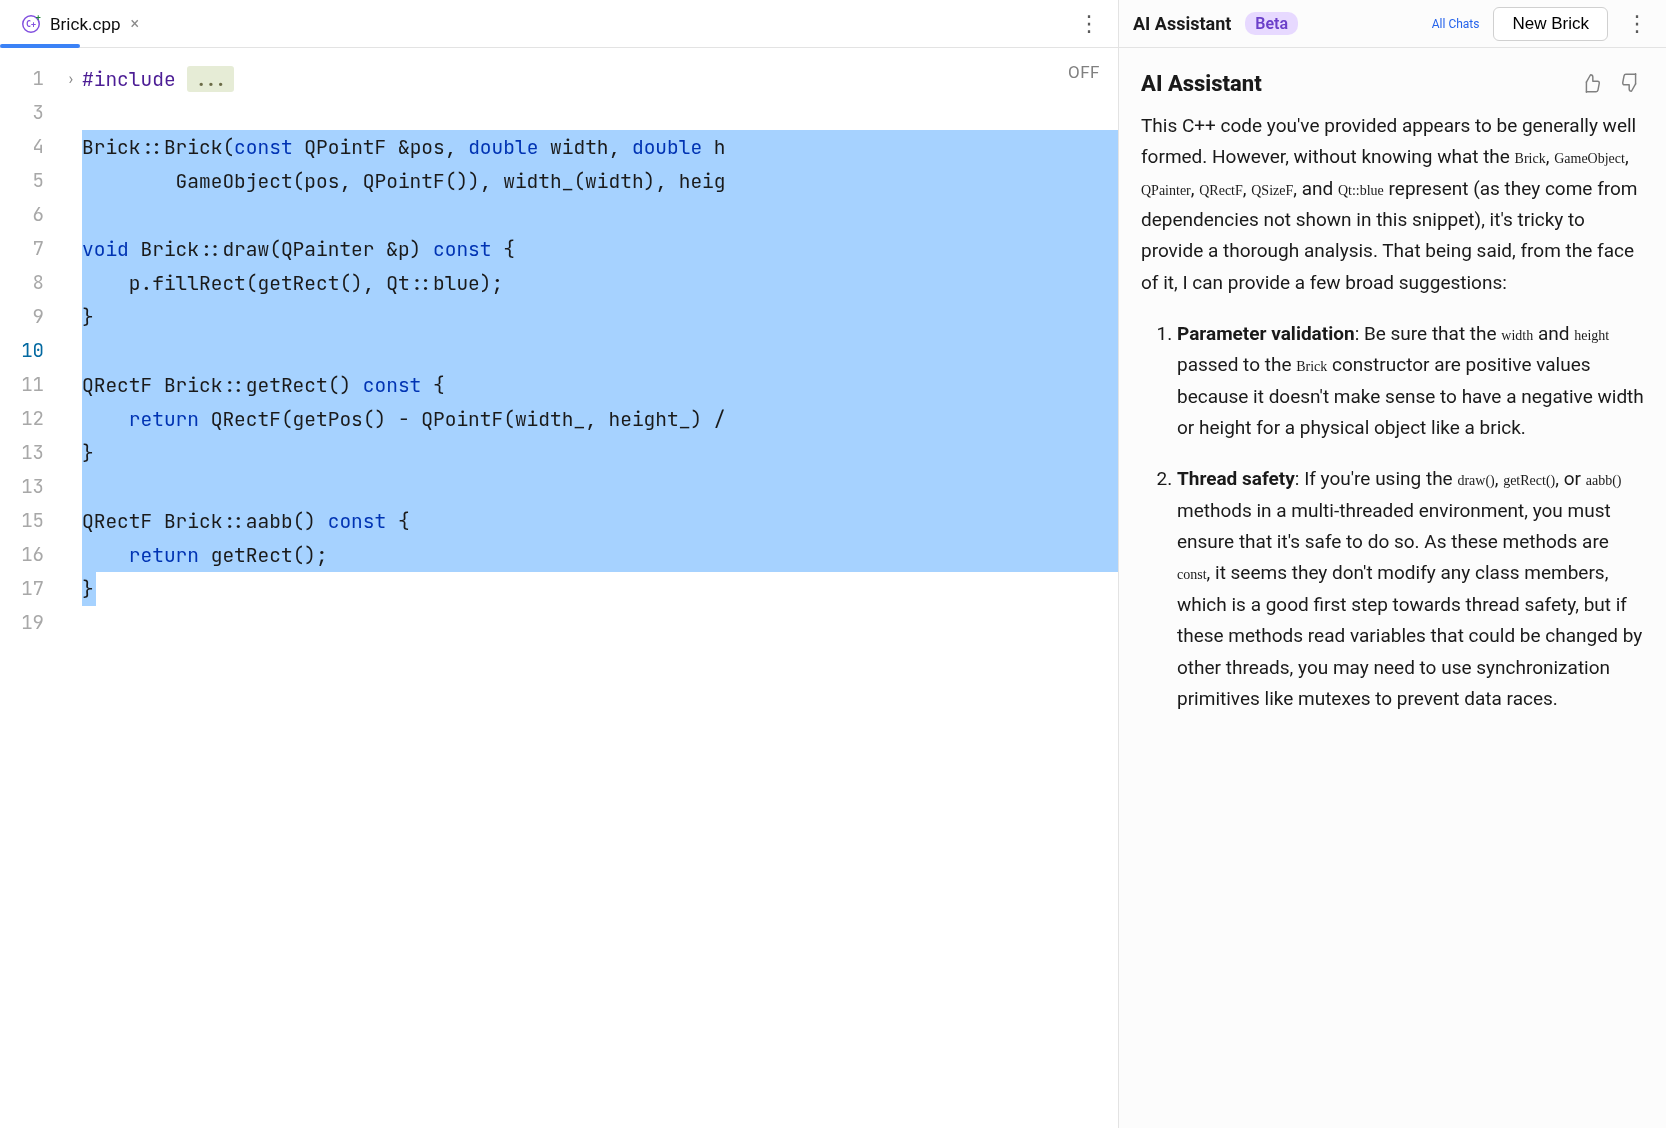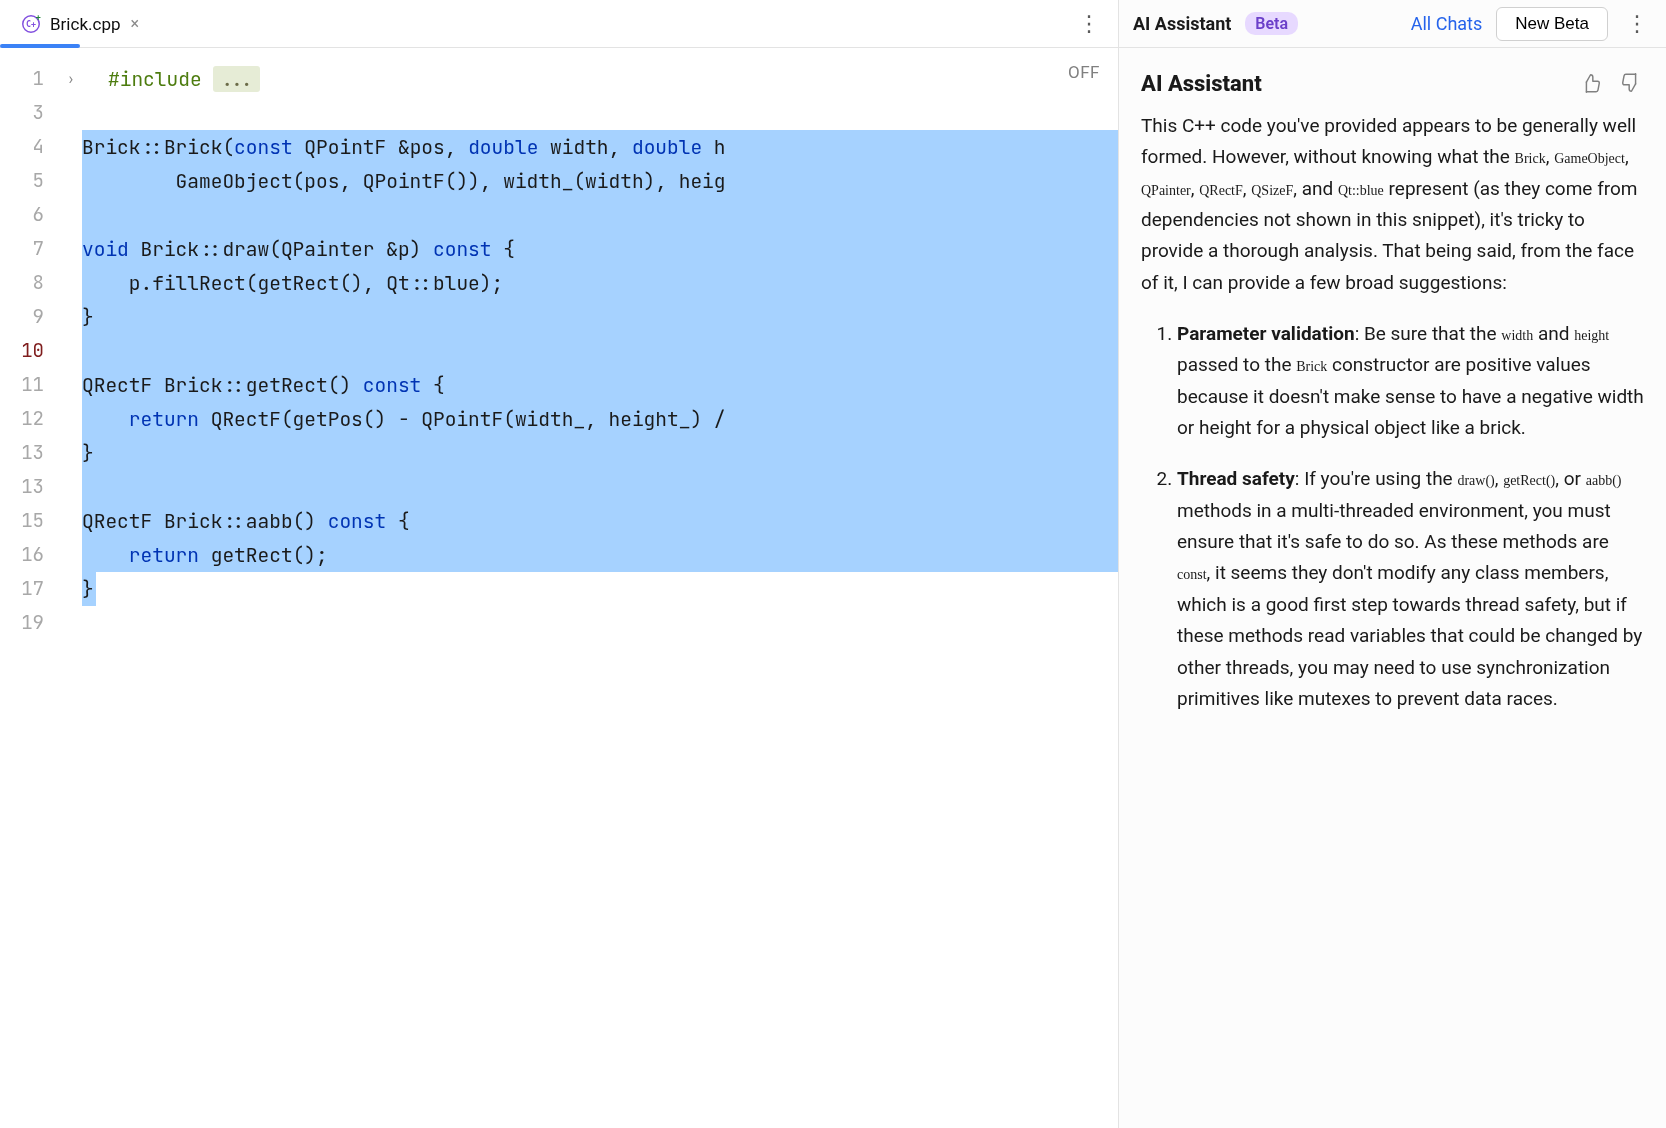--- a/index.html
+++ b/index.html
@@ -73,21 +73,21 @@
     width: 60px;
     padding-top: 14px;
     text-align: right;
     color: #a8a8a8;
     font-size: 19px;
     line-height: 34px;
     background: #fff;
     font-family: "JetBrains Mono", Menlo, Consolas, monospace;
   }
   .gutter .ln { padding-right: 16px; height: 34px; }
-  .gutter .ln.active { color: #7f1d1d; }
+  .gutter .ln.active { color: #0369a1; }
 
   .fold-col {
     width: 22px;
     padding-top: 14px;
     font-size: 16px;
     color: #8a8a8a;
     line-height: 34px;
   }
   .fold-col .row { height: 34px; display: flex; align-items: center; justify-content: center; }
   .fold-col .chev { cursor: pointer; }
@@ -116,21 +116,21 @@
     right: 18px;
     top: 14px;
     color: #808080;
     font-size: 17px;
     letter-spacing: 0.5px;
     z-index: 2;
   }
 
   
   .c-kw   { color: #0033b3; }   
-  .c-pre  { color: #4d7c0f; margin-left: 26px; }   
+  .c-pre  { color: #4c1d95; }   
   .c-ellipsis { background: #e6ecd6; padding: 0 6px; border-radius: 3px; color: #6b6b47; }
 
   
   .ai-pane {
     width: 547px;
     flex: 0 0 547px;
     display: flex;
     flex-direction: column;
     background: #fcfcfc;
   }
@@ -149,21 +149,21 @@
   .beta {
     background: #e7d9ff;
     color: #6b3fc9;
     font-size: 16px;
     font-weight: 600;
     padding: 2px 10px;
     border-radius: 10px;
   }
   .all-chats {
     color: #2563eb;
-    font-size: 18px;
+    font-size: 12px;
     margin-left: auto;
     cursor: pointer;
   }
   .new-chat-btn {
     background: #fff;
     border: 1px solid #d0d0d0;
     border-radius: 6px;
     padding: 6px 18px;
     font-size: 17px;
     cursor: pointer;
@@ -279,21 +279,21 @@
       </div>
     <div class="code" id="code"><span class="line"><span class="txt"><span class="c-pre">#include</span> <span class="c-ellipsis">...</span></span></span><span class="line"><span class="txt">&nbsp;</span></span><span class="line"><span class="sel" style="left: 0px; right: 0px;"></span><span class="txt"><span>Brick::Brick(</span><span class="c-kw">const</span><span> QPointF &amp;pos, </span><span class="c-kw">double</span><span> width, </span><span class="c-kw">double</span><span> h</span></span></span><span class="line"><span class="sel" style="left: 0px; right: 0px;"></span><span class="txt"><span>        GameObject(pos, QPointF()), width_(width), heig</span></span></span><span class="line"><span class="sel" style="left: 0px; right: 0px;"></span><span class="txt">&nbsp;</span></span><span class="line"><span class="sel" style="left: 0px; right: 0px;"></span><span class="txt"><span class="c-kw">void</span><span> Brick::draw(QPainter &amp;p) </span><span class="c-kw">const</span><span> {</span></span></span><span class="line"><span class="sel" style="left: 0px; right: 0px;"></span><span class="txt"><span>    p.fillRect(getRect(), Qt::blue);</span></span></span><span class="line"><span class="sel" style="left: 0px; right: 0px;"></span><span class="txt"><span>}</span></span></span><span class="line"><span class="sel" style="left: 0px; right: 0px;"></span><span class="txt">&nbsp;</span></span><span class="line"><span class="sel" style="left: 0px; right: 0px;"></span><span class="txt"><span>QRectF Brick::getRect() </span><span class="c-kw">const</span><span> {</span></span></span><span class="line"><span class="sel" style="left: 0px; right: 0px;"></span><span class="txt"><span>    </span><span class="c-kw">return</span><span> QRectF(getPos() - QPointF(width_, height_) /</span></span></span><span class="line"><span class="sel" style="left: 0px; right: 0px;"></span><span class="txt"><span>}</span></span></span><span class="line"><span class="sel" style="left: 0px; right: 0px;"></span><span class="txt">&nbsp;</span></span><span class="line"><span class="sel" style="left: 0px; right: 0px;"></span><span class="txt"><span>QRectF Brick::aabb() </span><span class="c-kw">const</span><span> {</span></span></span><span class="line"><span class="sel" style="left: 0px; right: 0px;"></span><span class="txt"><span>    </span><span class="c-kw">return</span><span> getRect();</span></span></span><span class="line"><span class="sel" style="left: 0px; width: 14px;"></span><span class="txt"><span>}</span></span></span><span class="line"><span class="txt">&nbsp;</span></span></div>
   </div>
 </div>
 
 <div class="ai-pane">
   <div class="ai-header">
     <span class="ai-title">AI Assistant</span>
     <span class="beta">Beta</span>
     <span class="all-chats">All Chats</span>
-    <button class="new-chat-btn">New Beta</button>
+    <button class="new-chat-btn">New Brick</button>
     <span class="more">⋮</span>
   </div>
 
   <div class="ai-body">
     <div class="msg-header">
       <span class="msg-title">AI Assistant</span>
       <span class="thumbs">
         <span class="thumb">
           <svg viewBox="0 0 24 24" fill="none" stroke="currentColor" stroke-width="1.6" stroke-linecap="round" stroke-linejoin="round">
             <path d="M7 22V11"></path>

